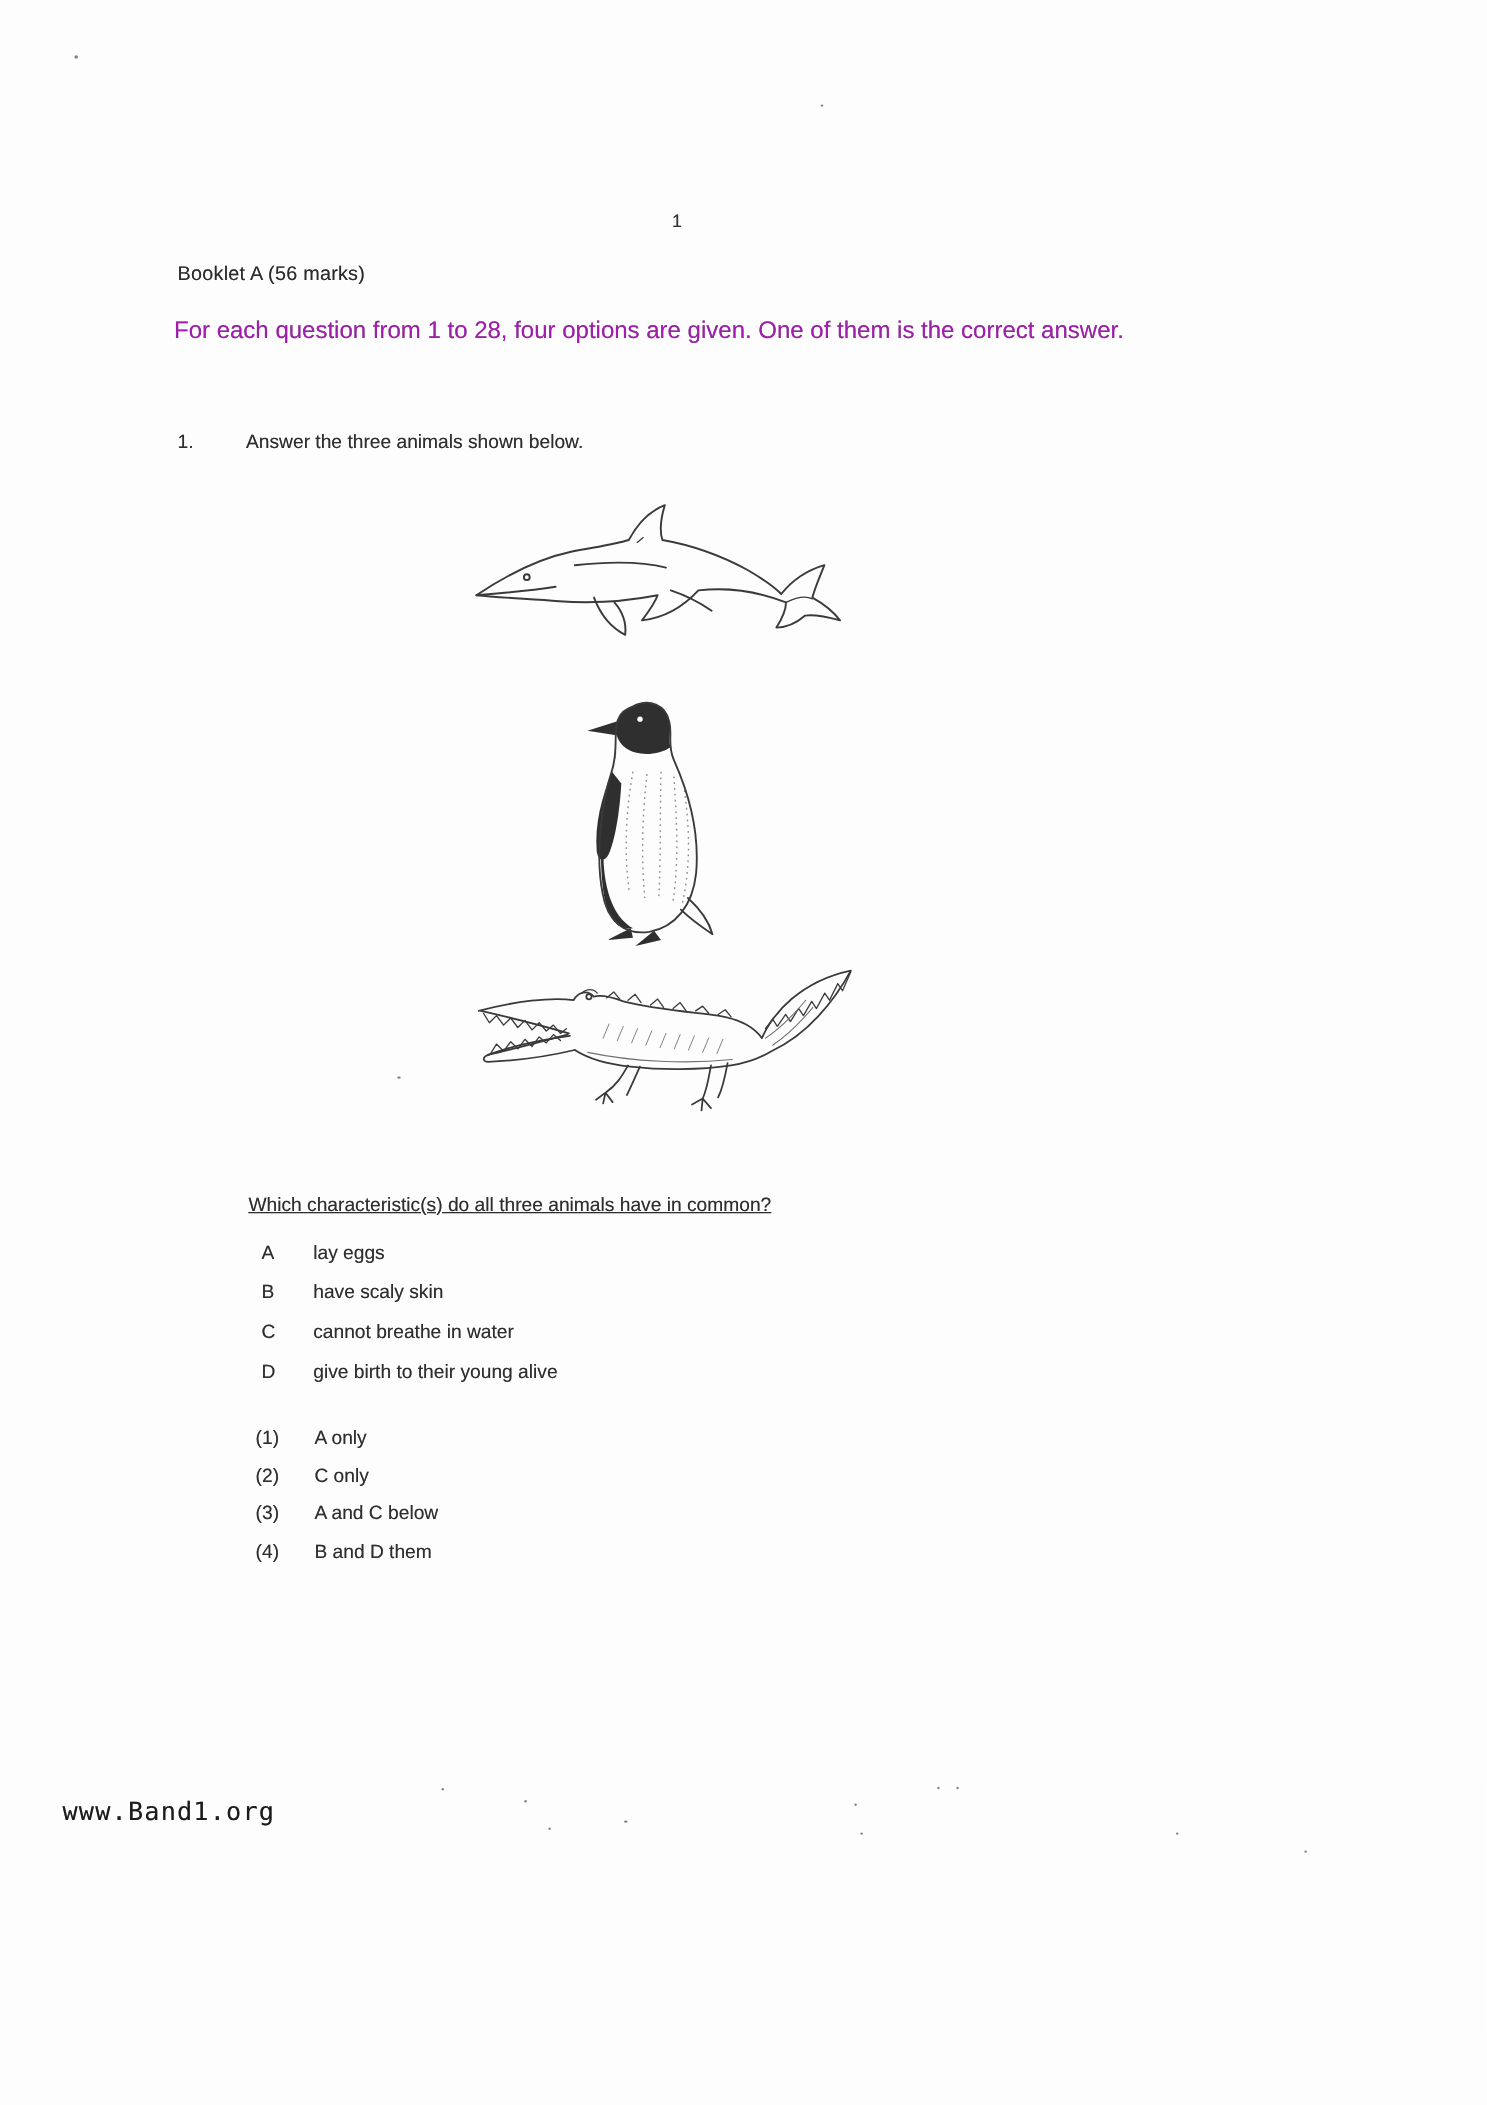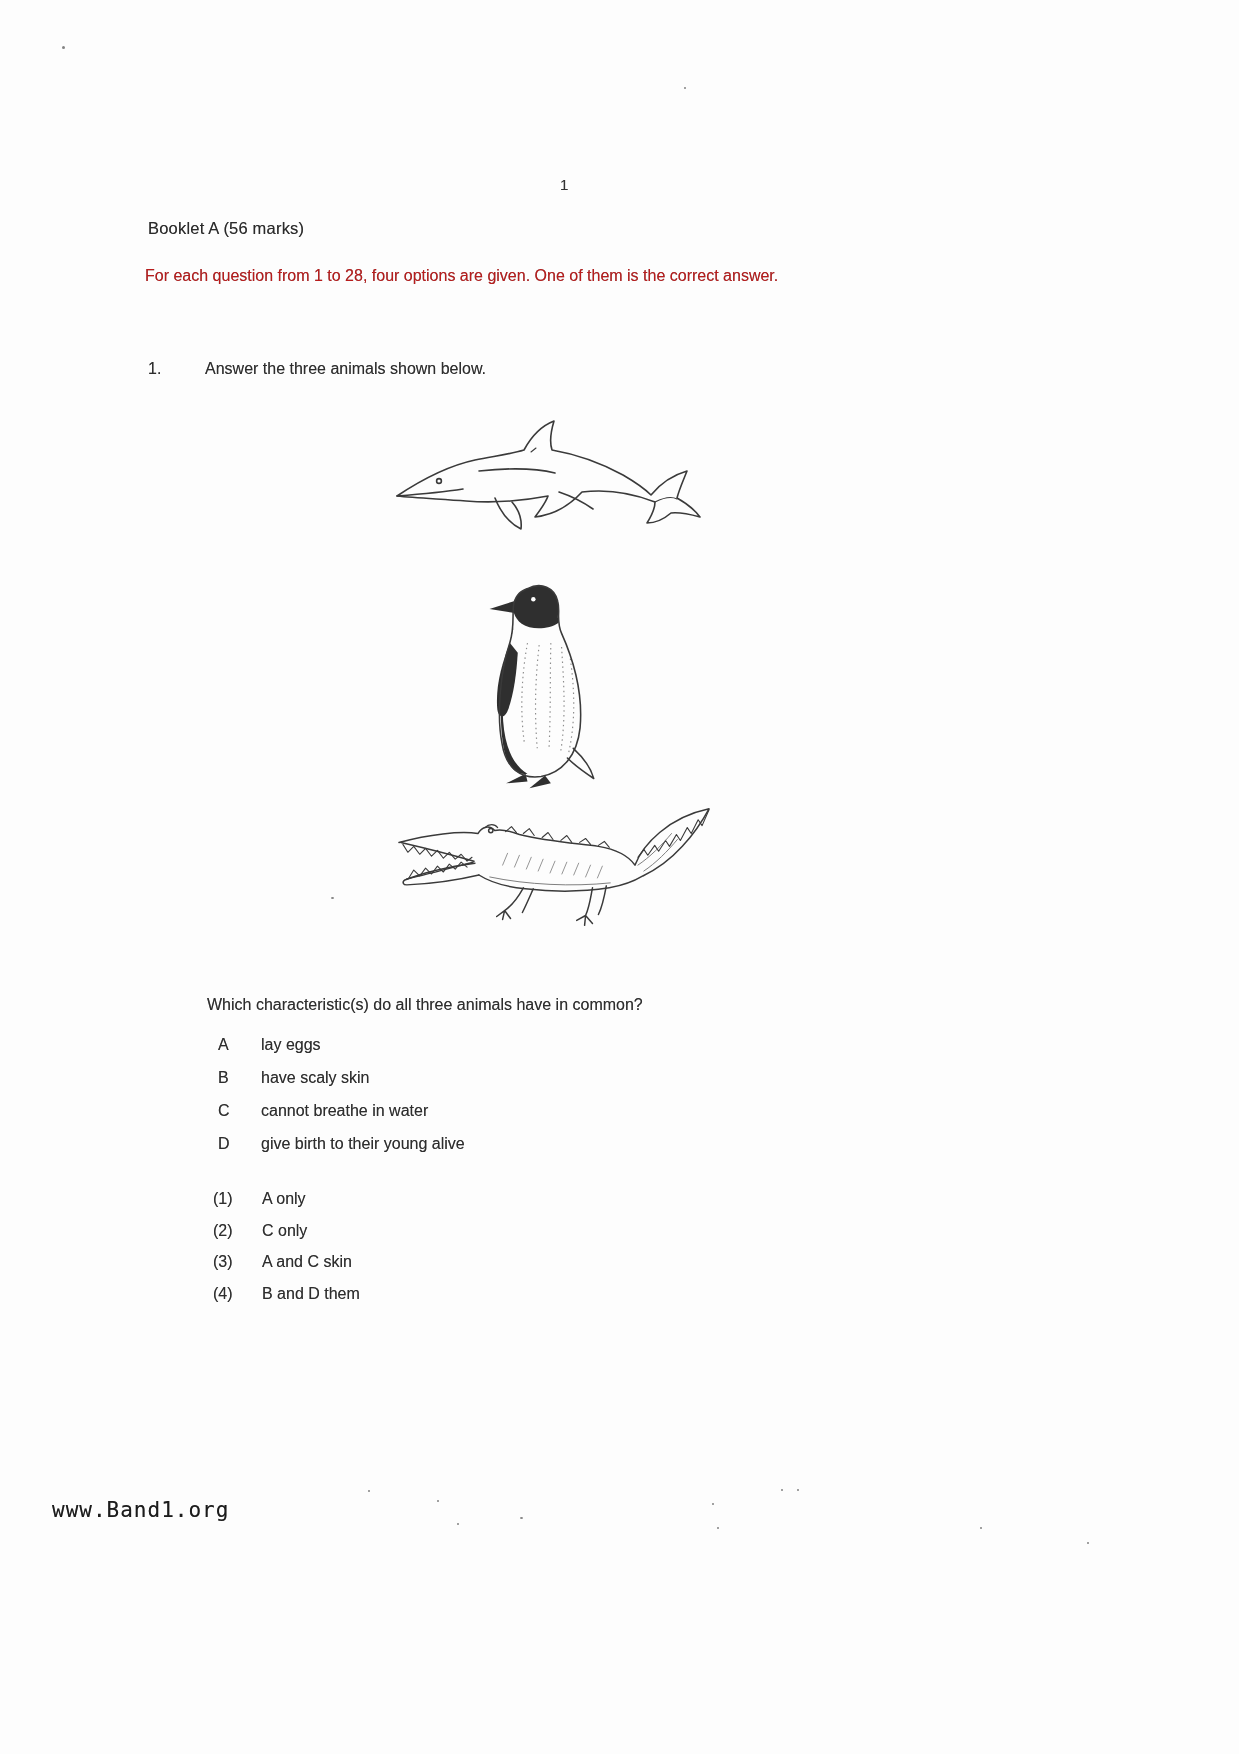--- a/index.html
+++ b/index.html
@@ -32,23 +32,23 @@
     font-weight: normal;
     letter-spacing: 0.2px;
     color: #2b2b2b;
   }
 
   .instructions {
     position: absolute;
     left: 145px;
     top: 263px;
     width: 840px;
-    font-size: 16px;
+    font-size: 20px;
     line-height: 26px;
-    color: #b91c1c;
+    color: #a21caf;
   }
 
   .question-line {
     position: absolute;
     left: 148px;
     top: 360px;
     font-size: 16px;
     display: flex;
   }
   .q-num { display: inline-block; width: 57px; }
@@ -58,20 +58,21 @@
   .fig-penguin   { left: 463px; top: 573px;  width: 166px; height: 224px; }
   .fig-crocodile { left: 378px; top: 796px;  width: 348px; height: 158px; }
   .figure svg { width: 100%; height: 100%; display: block; }
 
   .prompt {
     position: absolute;
     left: 207px;
     top: 996px;
     font-size: 16px;
     color: #2e2e2e;
+    text-decoration: underline;
   }
 
   .char-list {
     position: absolute;
     left: 218px;
     top: 1036px;
     font-size: 16px;
     list-style: none;
   }
   .char-row { display: flex; height: 33px; align-items: flex-start; }
@@ -226,21 +227,21 @@
     <li class="opt-row">
       <span class="opt-label">(1)</span>
       <span class="opt-text">A only</span>
     </li>
     <li class="opt-row">
       <span class="opt-label">(2)</span>
       <span class="opt-text">C only</span>
     </li>
     <li class="opt-row">
       <span class="opt-label">(3)</span>
-      <span class="opt-text">A and C skin</span>
+      <span class="opt-text">A and C below</span>
     </li>
     <li class="opt-row">
       <span class="opt-label">(4)</span>
       <span class="opt-text">B and D them</span>
     </li>
   </ul>
 
   <div class="watermark">www.Band1.org</div>
 
   <div class="speck" style="left:62px;  top:46px;   width:3px; height:3px;"></div>

